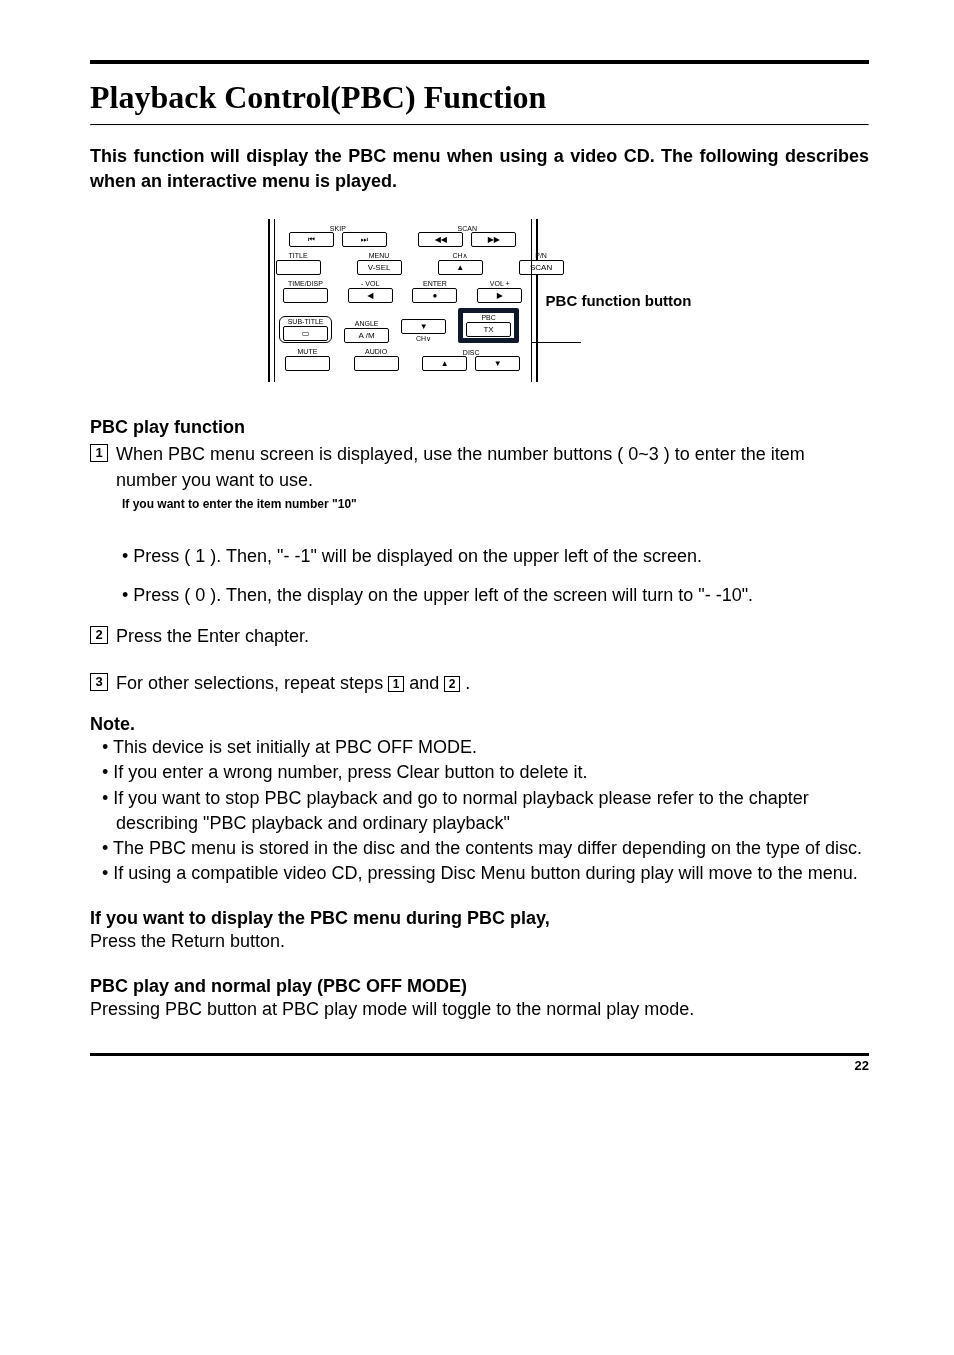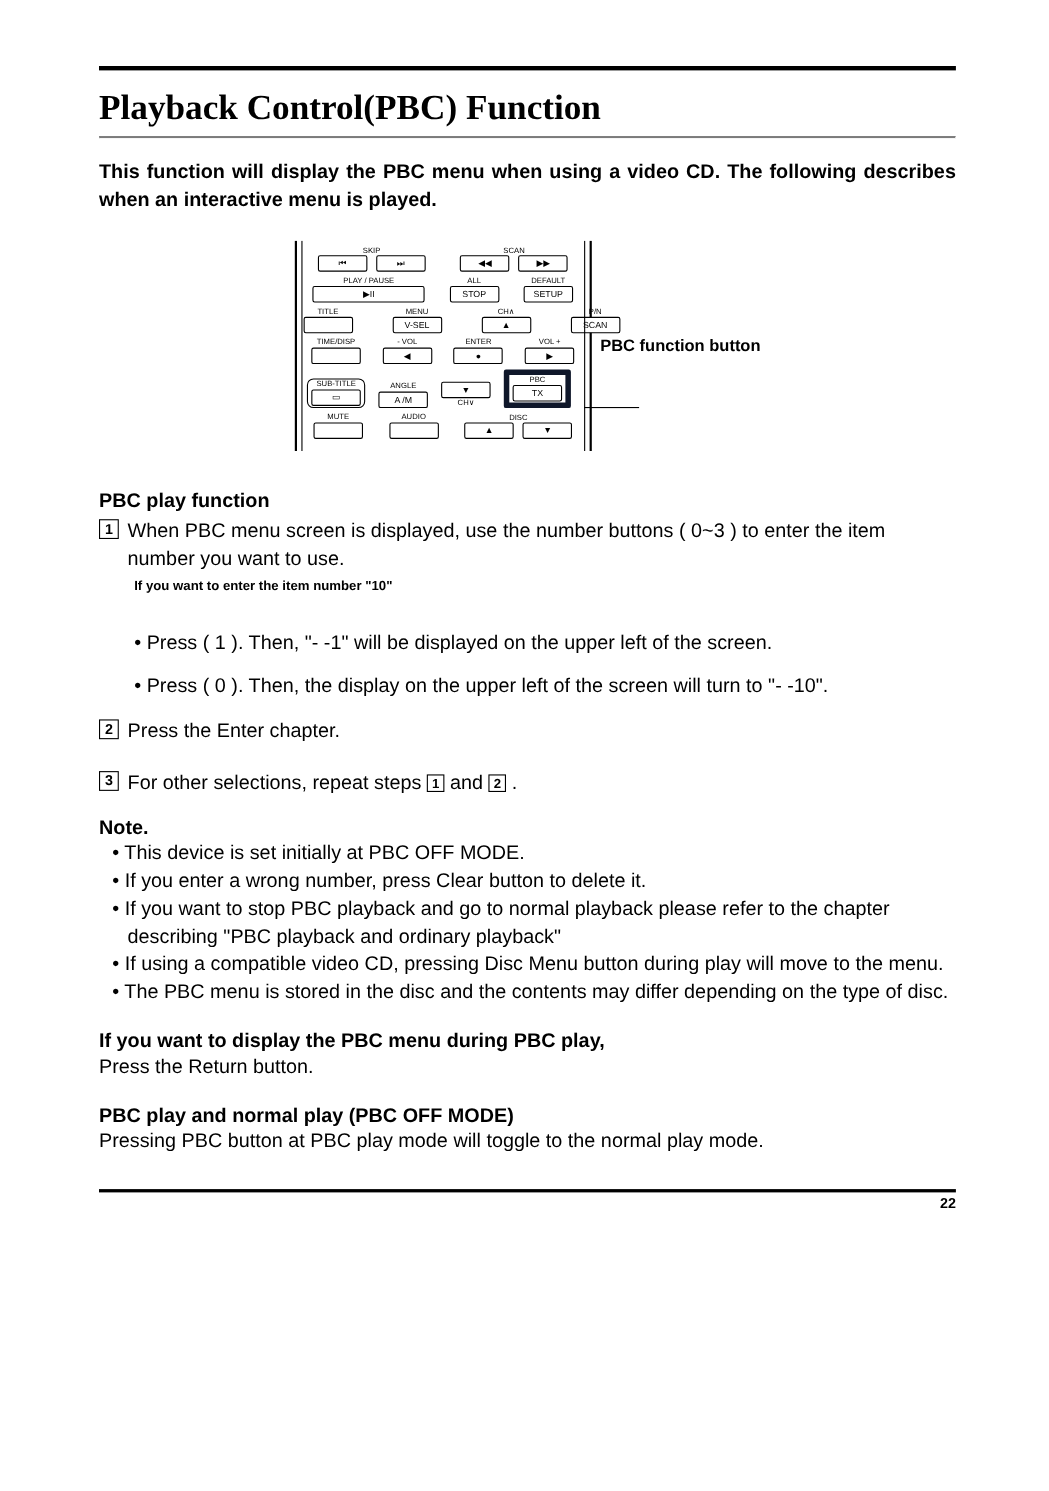--- a/index.html
+++ b/index.html
@@ -229,34 +229,20 @@
       </div>
       <div style="display:flex;flex-direction:column;align-items:center;">
         <div class="bracket-label">SCAN</div>
         <div style="display:flex;gap:8px;">
           <div class="btn">◀◀</div>
           <div class="btn">▶▶</div>
         </div>
       </div>
     </div>
 
-    <div class="remote-row" style="justify-content:space-around;">
-      <div class="btn-group">
-        <div class="btn-label">PLAY / PAUSE</div>
-        <div class="btn btn-wide">▶II</div>
-      </div>
-      <div class="btn-group">
-        <div class="btn-label">ALL</div>
-        <div class="btn">STOP</div>
-      </div>
-      <div class="btn-group">
-        <div class="btn-label">DEFAULT</div>
-        <div class="btn">SETUP</div>
-      </div>
-    </div>
 
     <div class="remote-row" style="justify-content:space-around;gap:36px;">
       <div class="btn-group">
         <div class="btn-label">TITLE</div>
         <div class="btn"></div>
       </div>
       <div class="btn-group">
         <div class="btn-label">MENU</div>
         <div class="btn">V-SEL</div>
       </div>
@@ -355,22 +341,22 @@
   <span>
     <span>For other selections, repeat steps </span><span class="num-box-inline">1</span><span> and </span><span class="num-box-inline">2</span><span> .</span>
   </span>
 </div>
 
 <div class="note-heading">Note.</div>
 <ul class="note-list">
   <li>This device is set initially at PBC OFF MODE.</li>
   <li>If you enter a wrong number, press Clear button to delete it.</li>
   <li>If you want to stop PBC playback and go to normal playback please refer to the chapter describing "PBC playback and ordinary playback"</li>
+  <li>The PBC menu is stored in the disc and the contents may differ depending on the type of disc.</li>
   <li>If using a compatible video CD, pressing Disc Menu button during play will move to the menu.</li>
-  <li>The PBC menu is stored in the disc and the contents may differ depending on the type of disc.</li>
 </ul>
 
 <div class="para-heading">If you want to display the PBC menu during PBC play,</div>
 <div class="para-text">Press the Return button.</div>
 
 <div class="para-heading">PBC play and normal play (PBC OFF MODE)</div>
 <div class="para-text">Pressing PBC button at PBC play mode will toggle to the normal play mode.</div>
 
 <hr class="footer-rule">
 <div class="page-num">22</div>

